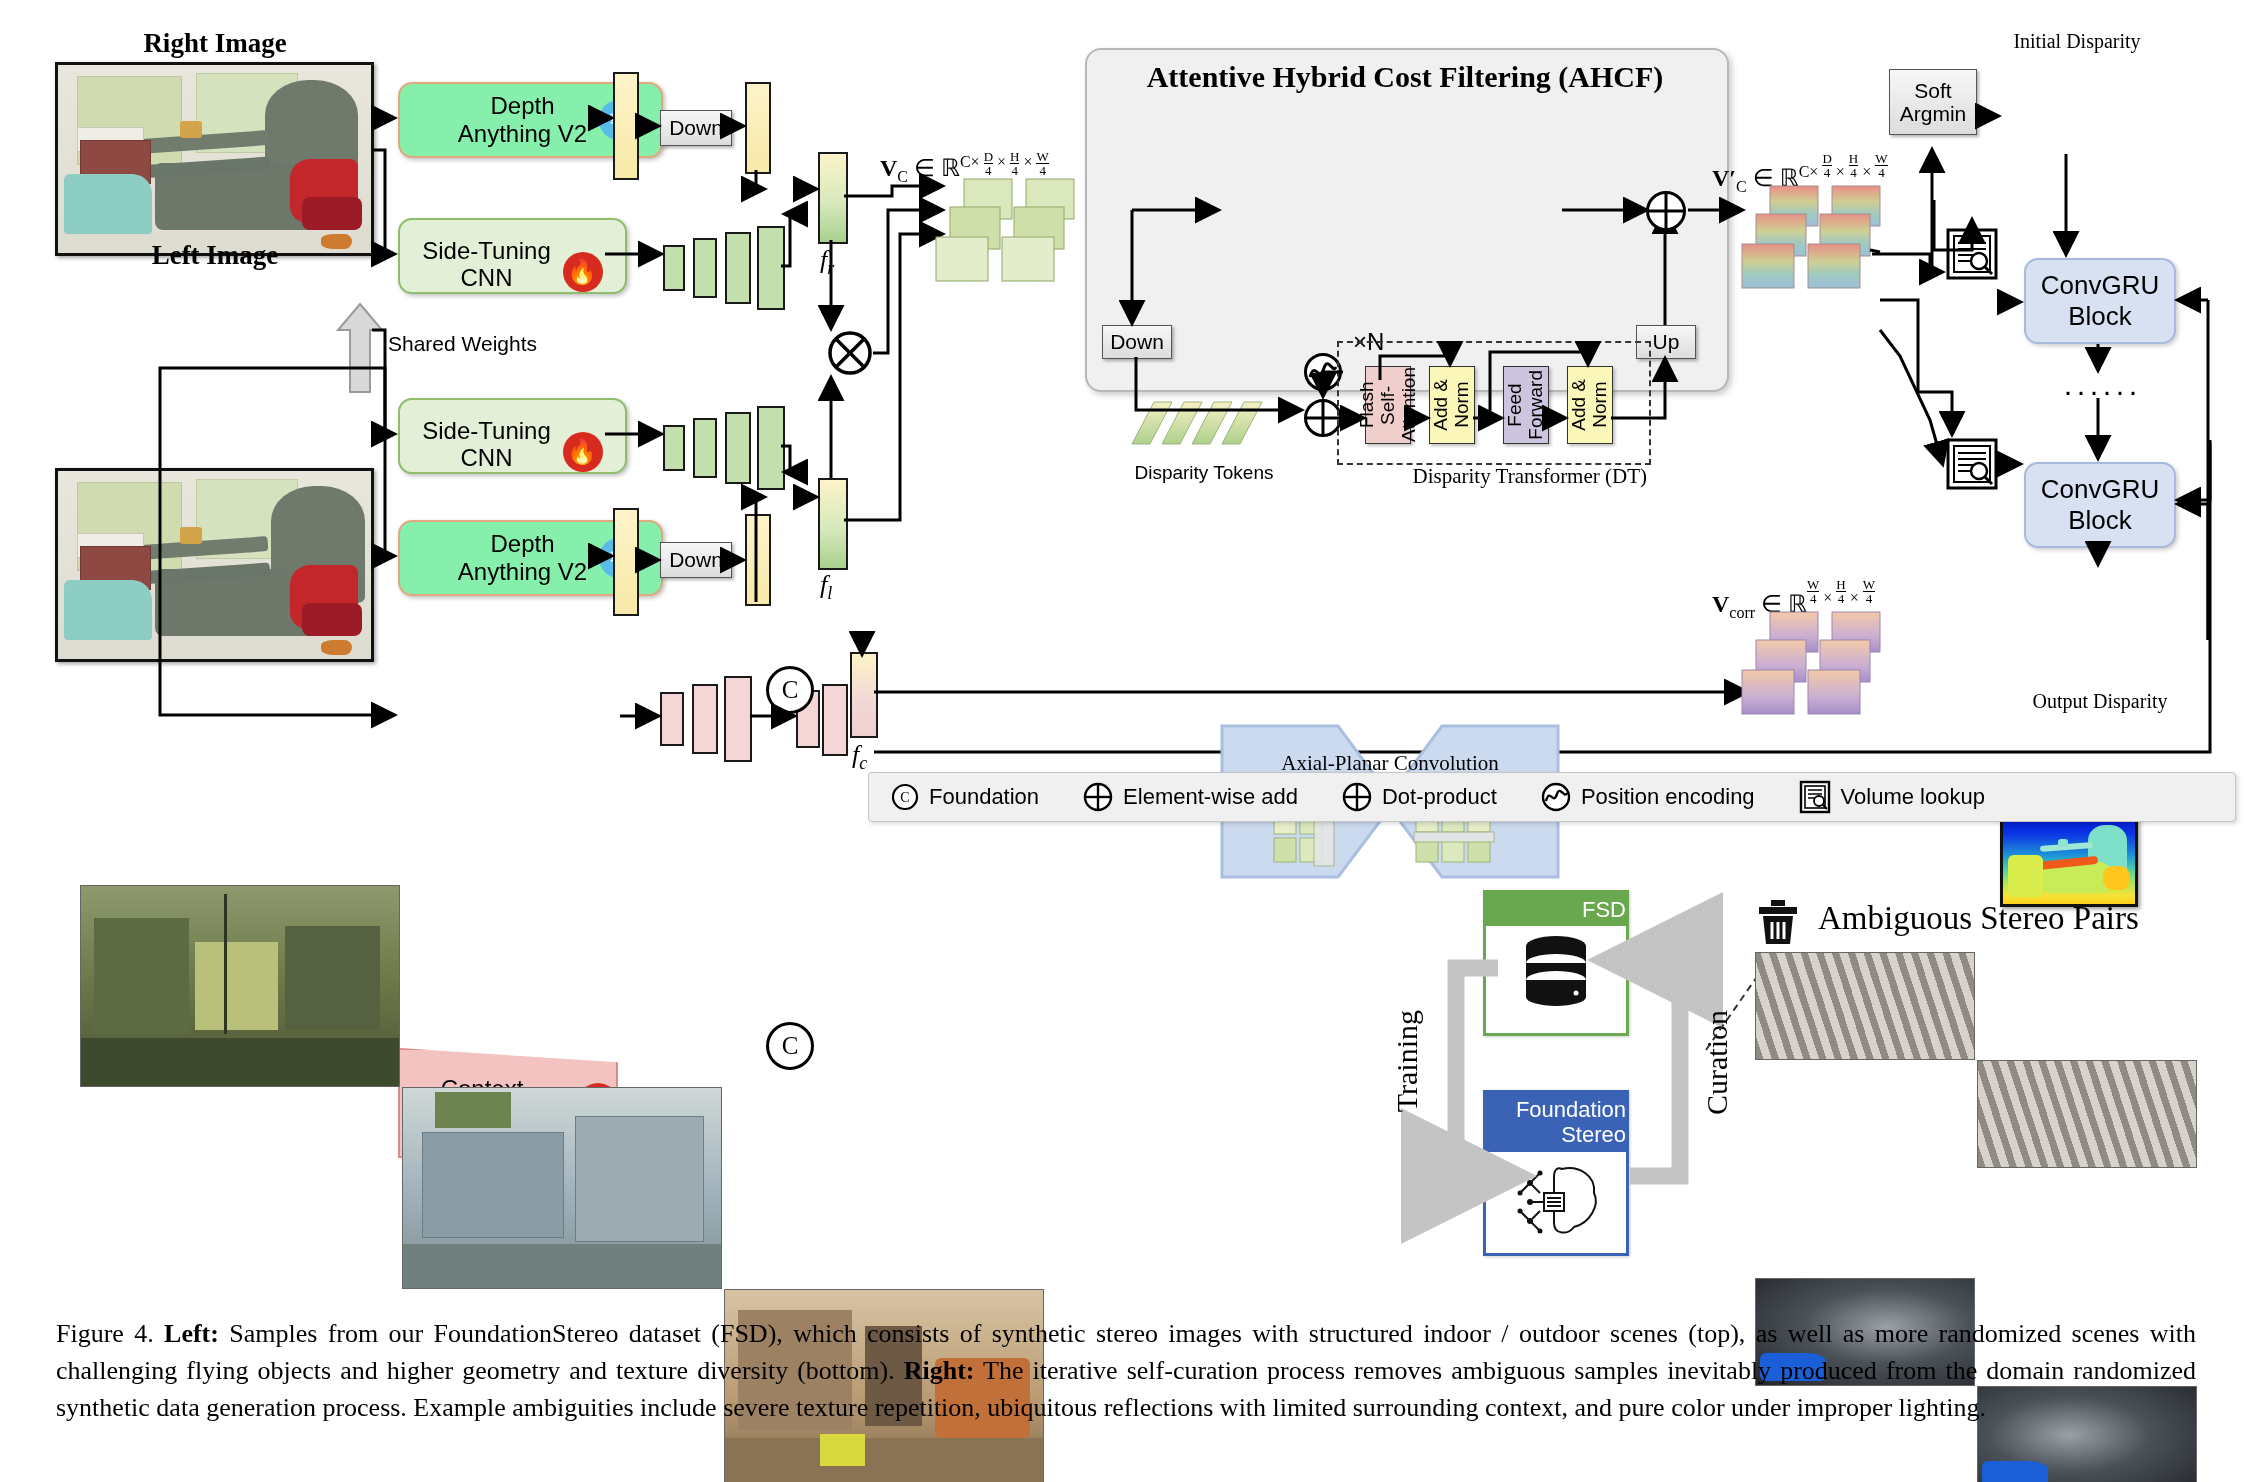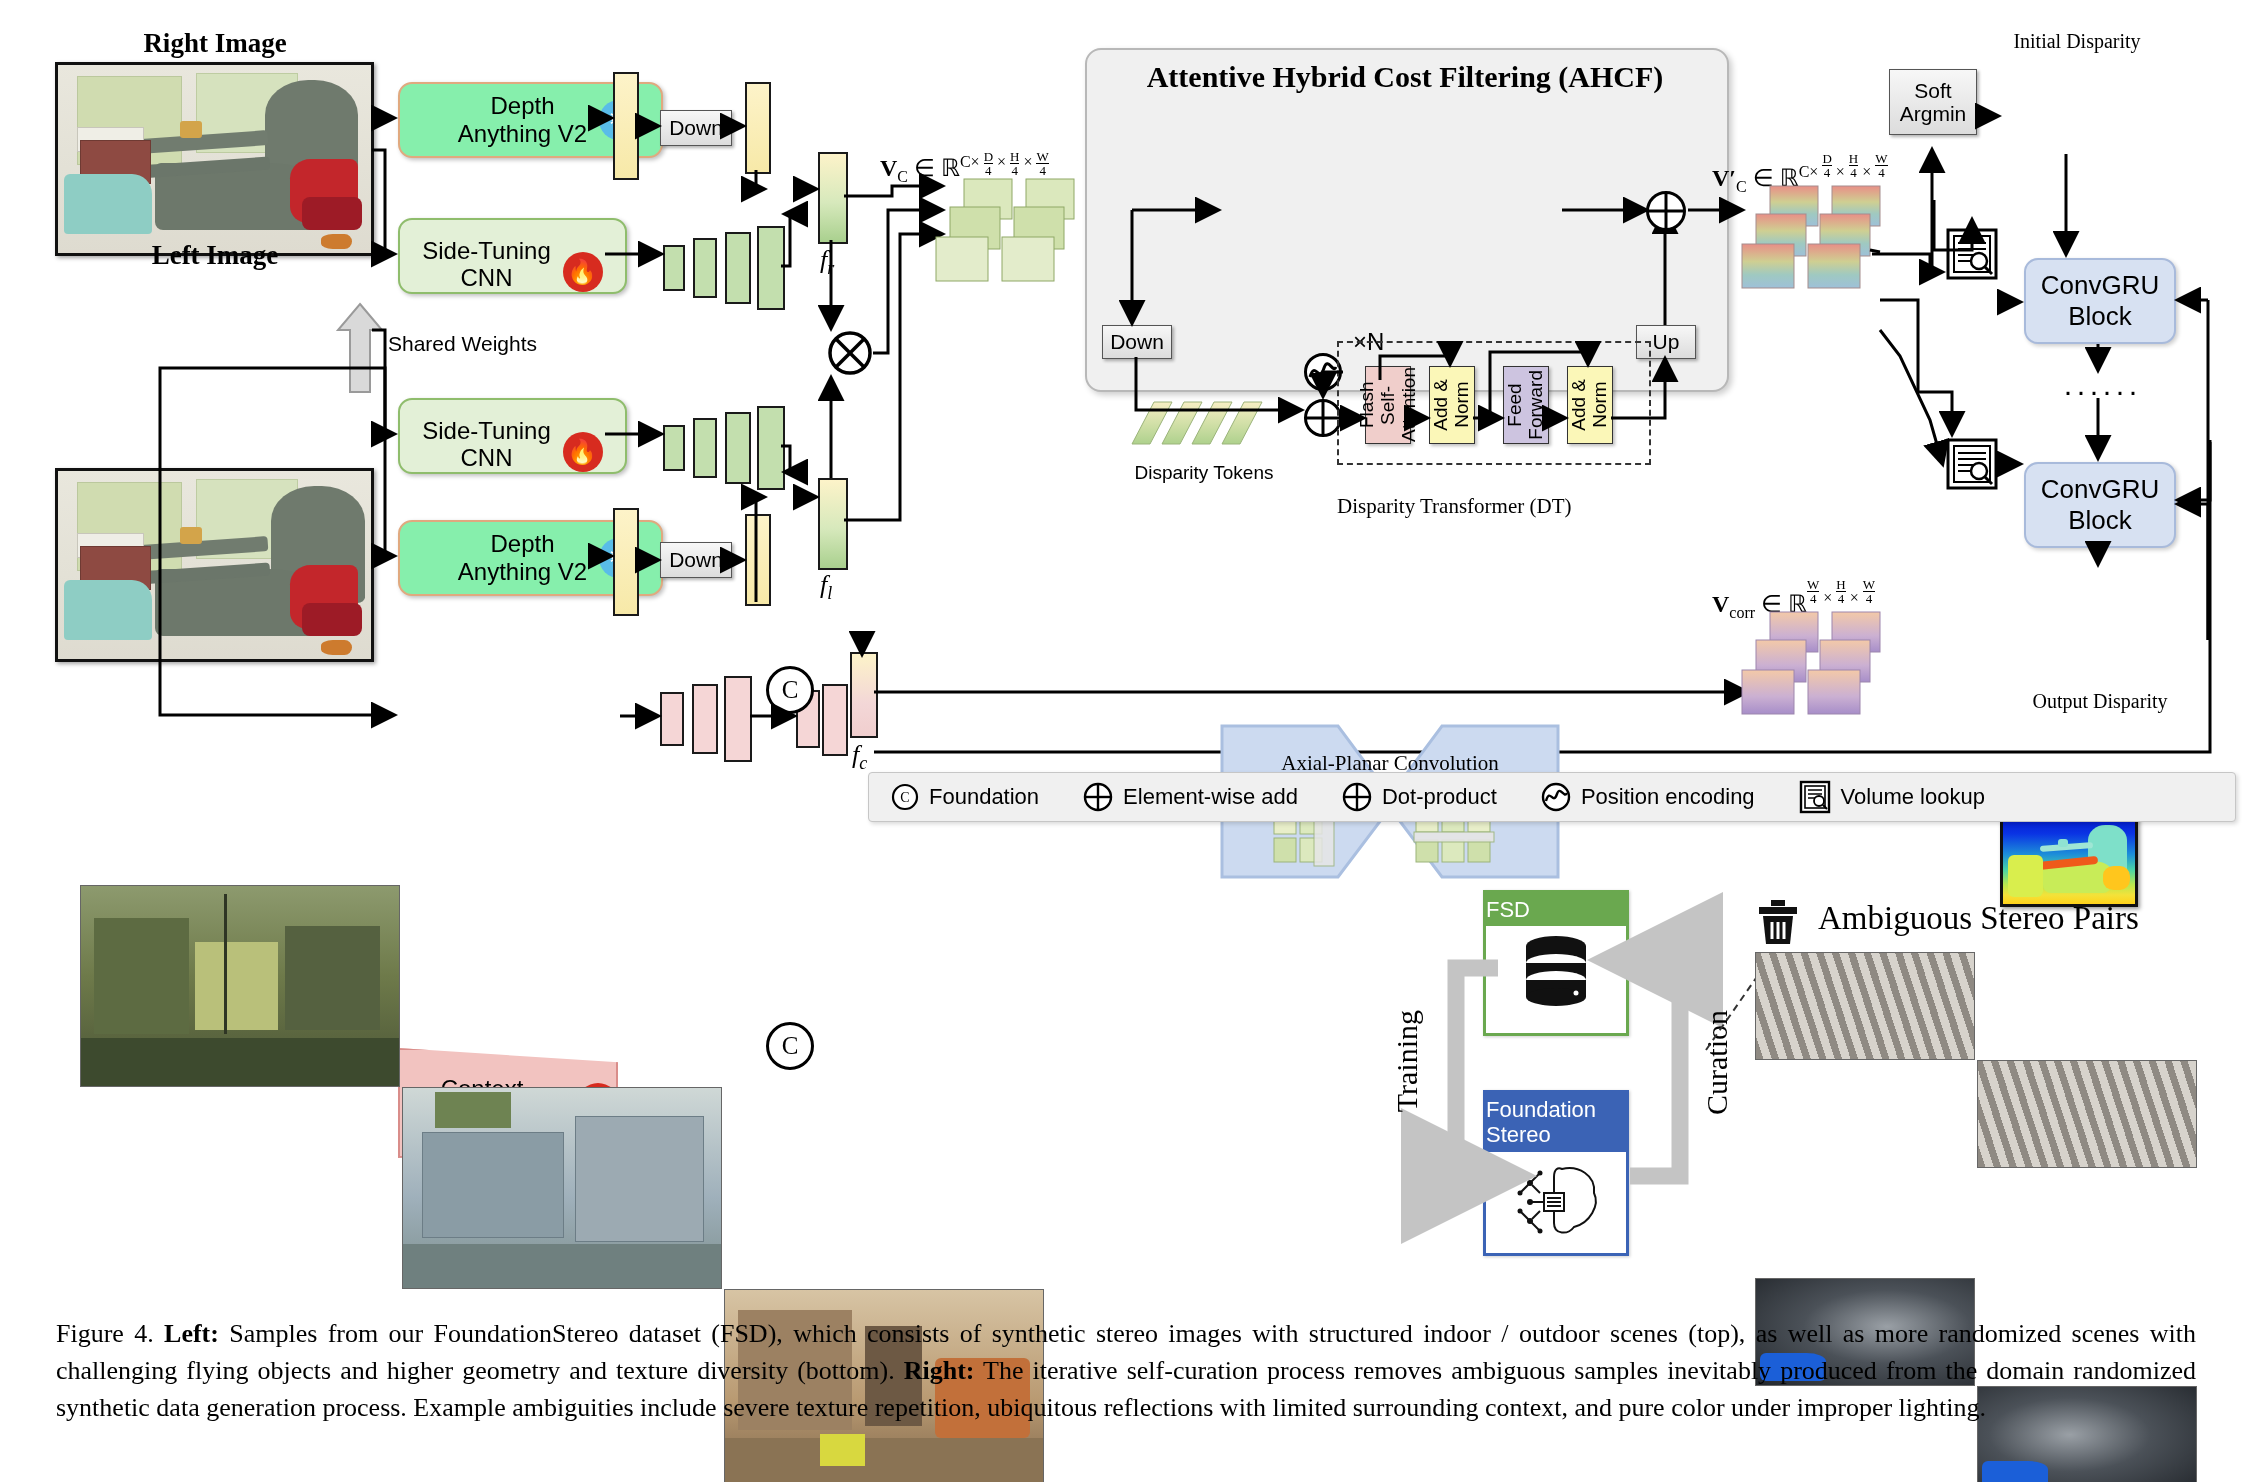--- a/index.html
+++ b/index.html
@@ -100,21 +100,21 @@
   
   .legend{background:#f0f0f0;border:1px solid #c6c6c6;border-radius:4px;display:flex;align-items:center;
           box-shadow:2px 2px 4px rgba(0,0,0,.15);}
   .legitem{display:flex;align-items:center;gap:10px;font-size:22px;padding:0 22px;}
 
   
   .samp{border:1px solid #666;overflow:hidden;position:relative;}
 
   
   .card{border:3px solid #6aa84f;background:#fff;box-shadow:1px 1px 3px rgba(0,0,0,.2);}
-  .card .hdr{color:#fff;text-align:left;font-size:22px;padding:4px 0;line-height:1.15;}
+  .card .hdr{color:#fff;text-align:right;font-size:22px;padding:4px 0;line-height:1.15;}
   .card.fsd{border-color:#6aa84f;}
   .card.fsd .hdr{background:#6aa84f;}
   .card.fstereo{border-color:#3b63b5;}
   .card.fstereo .hdr{background:#3b63b5;}
   .vlabel{writing-mode:vertical-rl;transform:rotate(180deg);font-family:"Liberation Serif",serif;font-size:30px;}
 
   .caption{font-family:"Liberation Serif",serif;font-size:26px;line-height:1.42;text-align:justify;}
   .caption b{font-weight:bold;}
   svg{display:block;overflow:visible;}
 </style>
@@ -402,21 +402,21 @@
 Norm</span>
 </div>
 <div class="abs dtbox dt-ff" style="left:1503px;top:366px;width:44px;height:76px;">
   <span>Feed
 Forward</span>
 </div>
 <div class="abs dtbox dt-norm" style="left:1567px;top:366px;width:44px;height:76px;">
   <span>Add &amp;
 Norm</span>
 </div>
-<div class="abs serif" style="left:1337px;top:494px;width:310px;text-align:left;font-size:21px;">Disparity Transformer (DT)</div>
+<div class="abs serif" style="left:1337px;top:464px;width:310px;text-align:right;font-size:21px;">Disparity Transformer (DT)</div>
 
 <svg class="abs" style="left:0;top:0;width:2244px;height:820px;">
   <g stroke="#000" stroke-width="3" fill="none" marker-end="url(#ah)">
     <path d="M1132,210 L1216,210"></path>
     <path d="M1132,210 L1132,321"></path>
     <path d="M1136,357 L1136,410 L1299,410"></path>
     <path d="M1343,372 L1323,372 L1323,394"></path>
     <path d="M1343,418 L1361,418"></path>
     <path d="M1409,418 L1425,418"></path>
     <path d="M1473,418 L1499,418"></path>

